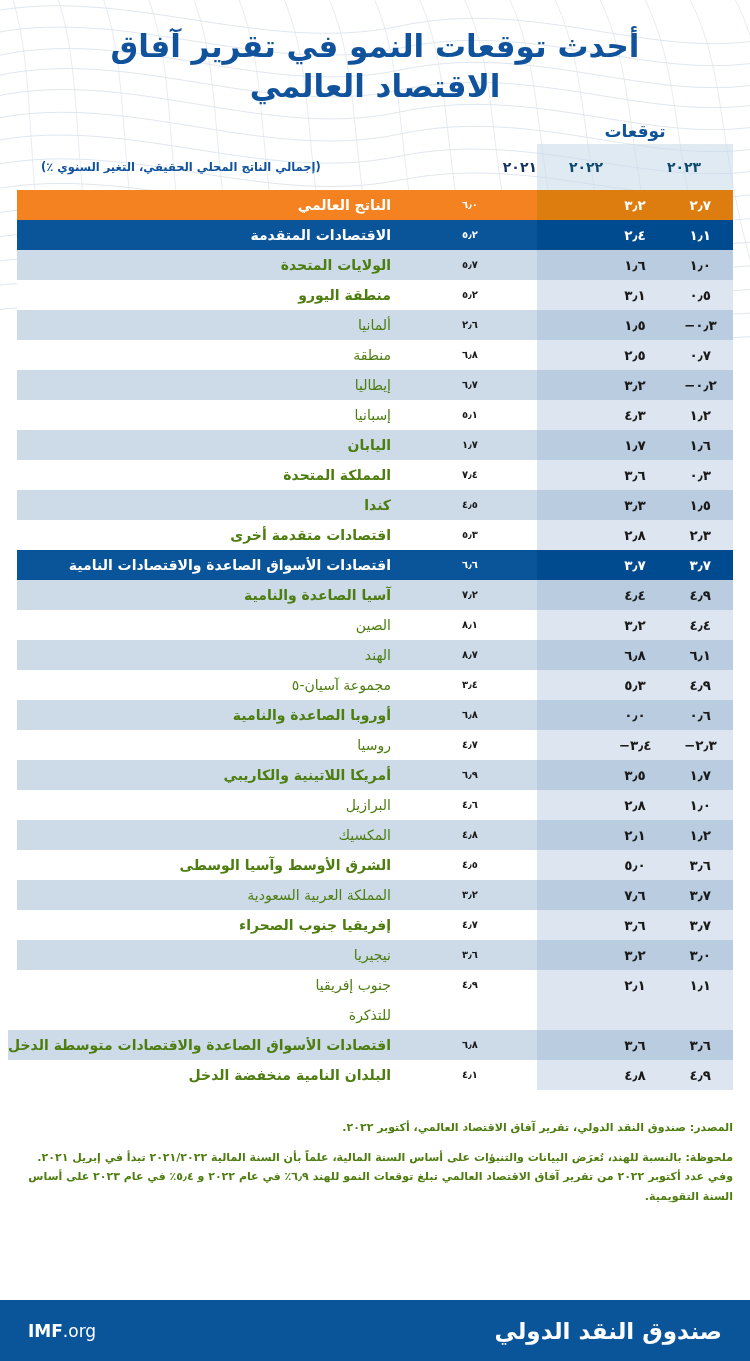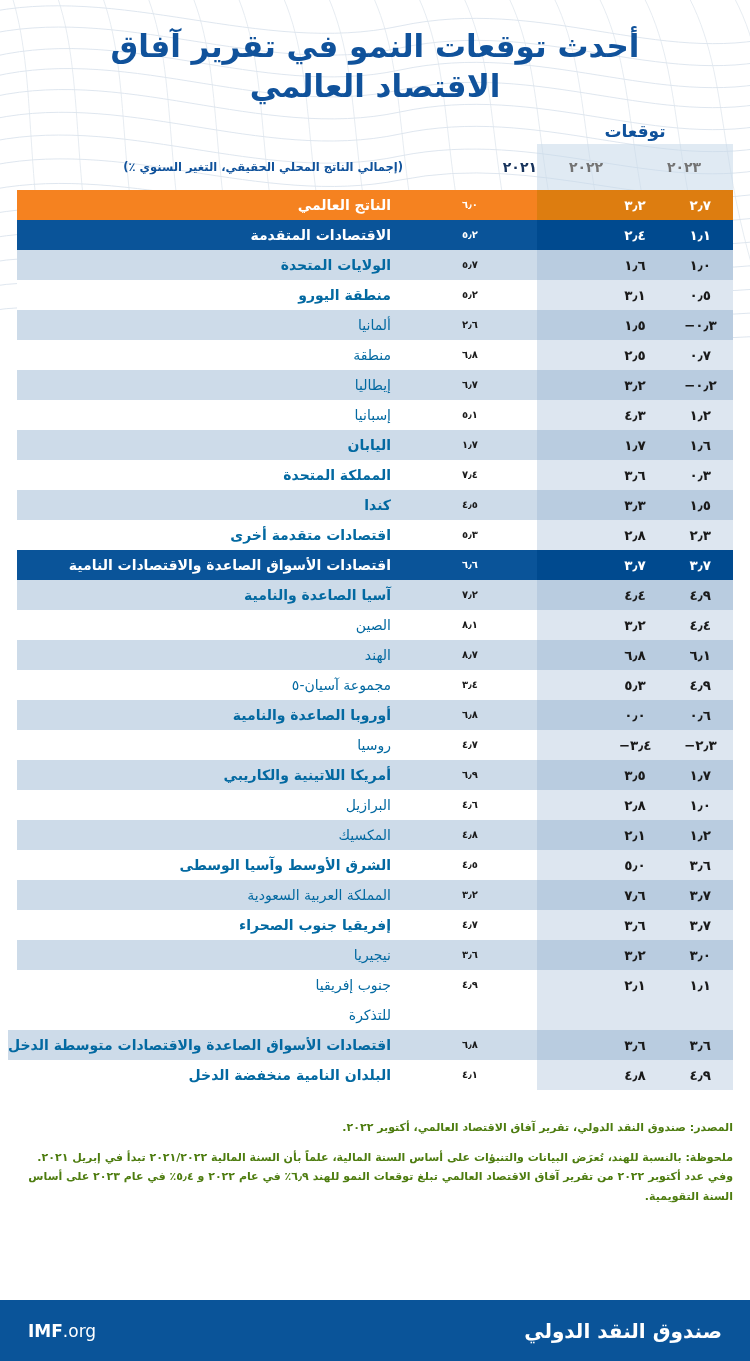--- a/index.html
+++ b/index.html
@@ -58,36 +58,36 @@
   .ch-fore{
     width:196px;
     display:flex;
     background:rgba(199,216,233,0.55);
     height:46px;
     align-items:center;
   }
   .ch-cell{
     flex:1;
     text-align:center;
-    color:#737373;
+    color:#0c4a6e;
     font-size:14px;
     font-weight:bold;
     letter-spacing:1px;
   }
   .ch-2021{
     width:134px;
     color:#17335c;
     font-size:14px;
     font-weight:bold;
     letter-spacing:1px;
     align-self:center;
   }
   .ch-subtitle{
     flex:1;
-    text-align:right;
+    text-align:left;
     color:#10529B;
     font-size:11.5px;
     font-weight:bold;
     padding-left:8px;
     align-self:center;
     direction:rtl;
   }
 
   
   .table{
@@ -115,21 +115,21 @@
     text-align:center;
     font-size:10px;
     font-weight:bold;
     color:#1a1a1a;
     letter-spacing:.4px;
   }
   .celllabel{
     flex:1;
     text-align:right;
     font-size:14px;
-    color:#0369a1;
+    color:#4d7c0f;
     padding-right:12px;
     white-space:nowrap;
   }
   .celllabel.bold{font-weight:bold;}
 
   
   .row.shade .forepart{background:#b9cce0;}
   .row.shade .restpart{background:#cddbe9;}
   .row.plain .forepart{background:#dde6f0;}
   .row.plain .restpart{background:#ffffff;}
@@ -186,21 +186,21 @@
     background:#0a5499;
     display:flex;
     align-items:center;
     justify-content:space-between;
     box-sizing:border-box;
     padding:0 28px;
     z-index:3;
   }
   .footer-ar{
     color:#ffffff;
-    font-size:20px;
+    font-size:23px;
     font-weight:bold;
     direction:rtl;
   }
   .footer-url{
     color:#ffffff;
     font-size:17px;
     direction:ltr;
   }
   .footer-url b{font-weight:bold;}
 </style>

